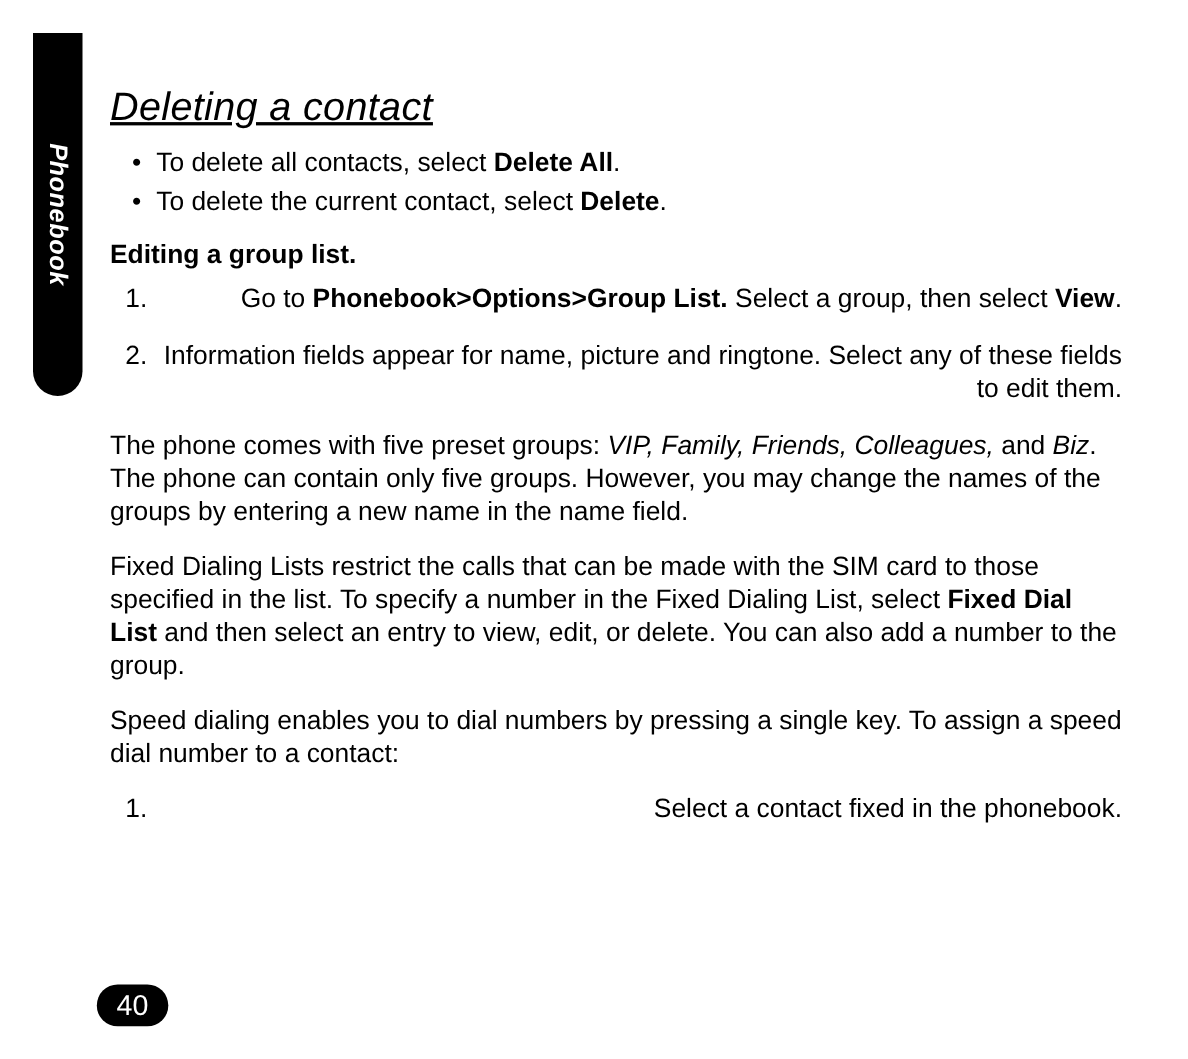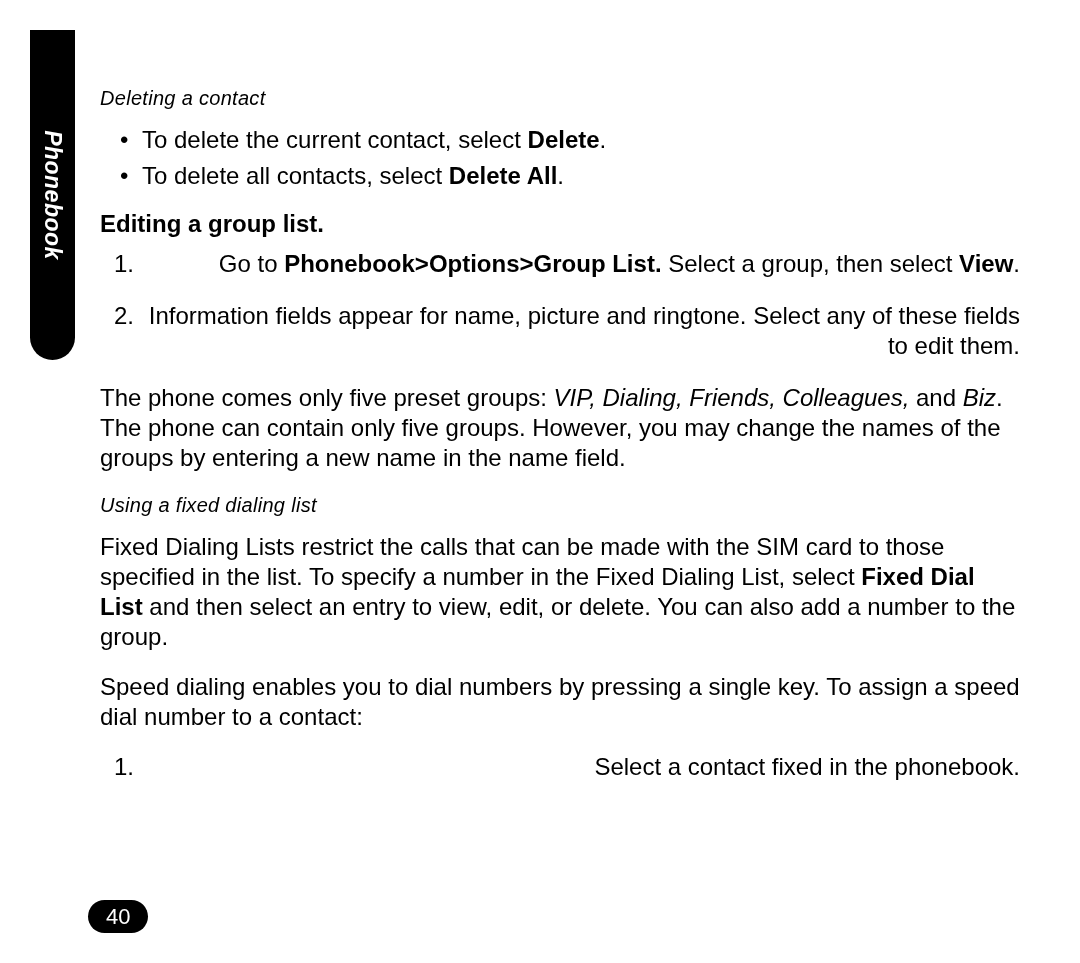--- a/index.html
+++ b/index.html
@@ -40,25 +40,26 @@
     font-size: 23px;
     white-space: nowrap;
     transform: translate(-50%, -50%) rotate(90deg);
     transform-origin: center center;
     letter-spacing: 0.5px;
   }
   .content {
     margin-left: 0;
   }
   h2 {
-    font-size: 20px;
+    font-size: 36px;
     font-style: italic;
     font-weight: normal;
-    margin: 16px 0 14px 0;
+    margin: 4px 0 14px 0;
     letter-spacing: 0.3px;
+    text-decoration: underline;
   }
   h3 {
     font-size: 24px;
     font-weight: bold;
     margin: 2px 0 10px 0;
   }
   .bullets {
     margin: 0 0 18px 0;
     padding: 0 0 0 42px;
     list-style: none;
@@ -96,61 +97,60 @@
   }
   p { margin: 0 0 20px 0; }
   .b { font-weight: bold; }
   .i { font-style: italic; }
   .page-number {
     position: absolute;
     left: 88px;
     bottom: 30px;
     background: #000;
     color: #fff;
-    font-size: 22px;
+    font-size: 26px;
     padding: 3px 18px;
     border-radius: 999px;
   }
 </style>
 </head>
 <body>
 
 <div class="page">
 
   <div class="side-tab">
     <span class="side-tab-label">Phonebook</span>
   </div>
 
   <div class="content">
 
     <h2>Deleting a contact</h2>
 
     <ul class="bullets">
       <li>
-        <span>To delete the current contact, select </span><span class="b">Delete</span><span>.</span>
+        <span>To delete all contacts, select </span><span class="b">Delete All</span><span>.</span>
       </li>
       <li>
-        <span>To delete all contacts, select </span><span class="b">Delete All</span><span>.</span>
+        <span>To delete the current contact, select </span><span class="b">Delete</span><span>.</span>
       </li>
     </ul>
 
     <h3>Editing a group list.</h3>
 
     <ol class="numlist">
       <li>
         <span>Go to </span><span class="b">Phonebook&gt;Options&gt;Group List.</span><span> Select a group, then select </span><span class="b">View</span><span>.</span>
       </li>
       <li>Information fields appear for name, picture and ringtone. Select any of these fields to edit them.</li>
     </ol>
 
     <p>
-      <span>The phone comes only five preset groups: </span><span class="i">VIP, Dialing, Friends, Colleagues,</span><span> and </span><span class="i">Biz</span><span>. The phone can contain only five groups. However, you may change the names of the groups by entering a new name in the name field.</span>
+      <span>The phone comes with five preset groups: </span><span class="i">VIP, Family, Friends, Colleagues,</span><span> and </span><span class="i">Biz</span><span>. The phone can contain only five groups. However, you may change the names of the groups by entering a new name in the name field.</span>
     </p>
 
-    <h2>Using a fixed dialing list</h2>
 
     <p>
       <span>Fixed Dialing Lists restrict the calls that can be made with the SIM card to those specified in the list. To specify a number in the Fixed Dialing List, select </span><span class="b">Fixed Dial List</span><span> and then select an entry to view, edit, or delete. You can also add a number to the group.</span>
     </p>
 
 
     <p>Speed dialing enables you to dial numbers by pressing a single key. To assign a speed dial number to a contact:</p>
 
     <ol class="numlist">
       <li>Select a contact fixed in the phonebook.</li>

